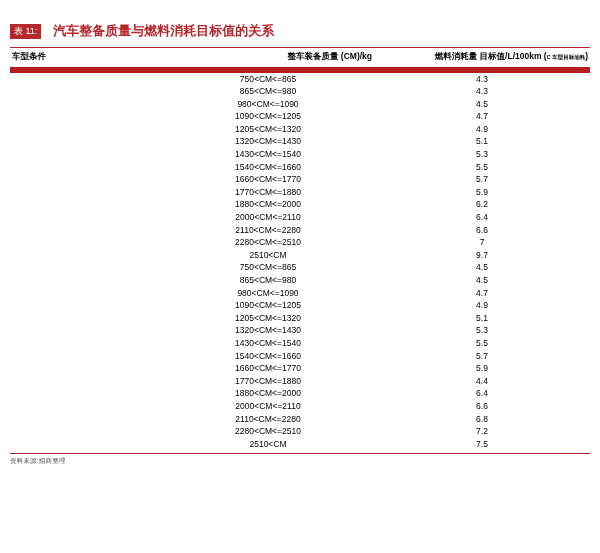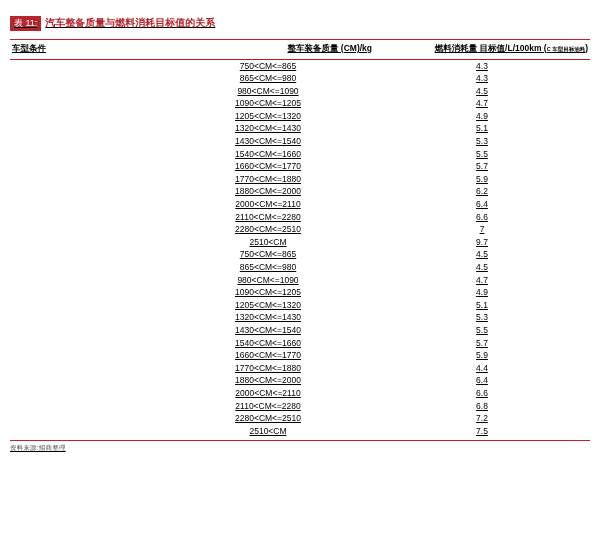--- a/index.html
+++ b/index.html
@@ -12,62 +12,61 @@
     height: 553px;
     font-family: "Liberation Sans", sans-serif;
     color: #000000;
     overflow: hidden;
   }
   .page {
     position: relative;
     width: 588px;
     height: 553px;
     box-sizing: border-box;
-    padding: 4px 10px;
-    text-decoration: underline;
+    padding: 12px 10px;
   }
   
   .title-row {
     display: flex;
     align-items: center;
     height: 26px;
     padding-top: 6px;
   }
   .title-tag {
     background: #b4272d;
     color: #ffffff;
     font-size: 9px;
     line-height: 13px;
     padding: 1px 4px 1px 4px;
     white-space: nowrap;
   }
   .title-text {
-    font-size: 10px;
+    font-size: 13px;
     font-weight: bold;
     color: #b4272d;
-    margin-left: 4px;
+    margin-left: 12px;
     white-space: nowrap;
   }
   
   table.tbl {
     width: 580px;
     border-collapse: collapse;
     table-layout: fixed;
     margin-top: 3px;
   }
   table.tbl col.c1 { width: 152px; }
   table.tbl col.c2 { width: 212px; }
   table.tbl col.c3 { width: 216px; }
 
   .tbl thead th {
     font-size: 8.5px;
     font-weight: bold;
     padding: 3px 2px 4px 2px;
     border-top: 1.3px solid #b4272d;
-    border-bottom: 1px solid #b91c1c;
+    border-bottom: 6px solid #b91c1c;
     vertical-align: bottom;
   }
   .th-left { text-align: left; padding-left: 2px !important; }
   .th-center { text-align: right; }
   .sub { font-size: 5.5px; font-weight: bold; }
 
   .tbl td {
     font-size: 8.5px;
     padding: 0.5px 2px;
     line-height: 11.6px;

